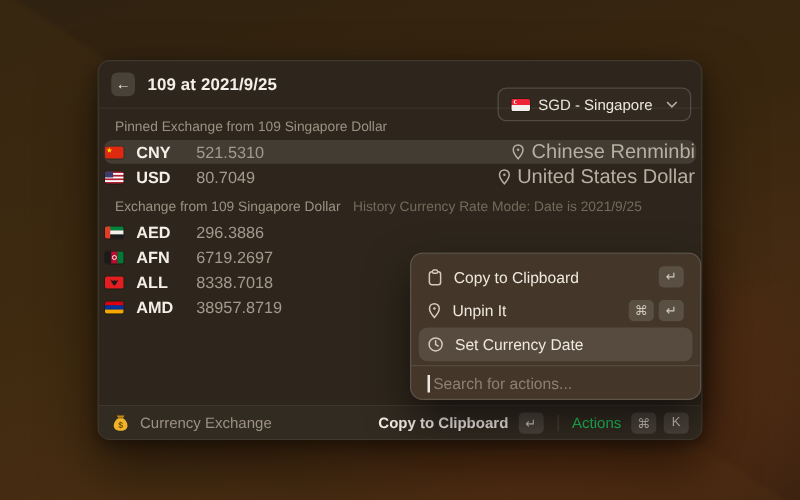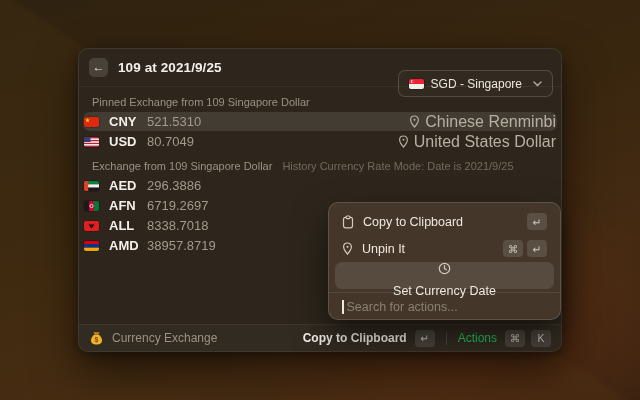--- a/index.html
+++ b/index.html
@@ -39,21 +39,21 @@
           box-shadow:0 0 0 0.5px rgba(0,0,0,0.35); display:block; }
 
   
   .list { padding:0 4px; }
   .section-label { margin:9px 9px 4px; font-size:11px; font-weight:500; color:#9c9083; display:flex; gap:10px; align-items:baseline; }
   .section-sub { font-size:11px; font-weight:400; color:#746a5c;text-align:center; }
   .row { height:19px; margin-bottom:1px; display:flex; align-items:center; gap:0;
          padding:0 1px; border-radius:7px; }
   .row.selected { background:rgba(255,255,255,0.10); }
   .row .code { margin-left:10px; width:36px; font-size:13px; font-weight:700; color:#f4efe9; }
-  .row .value { margin-left:2px; font-size:13px; color:#a39a8e; }
+  .row .value { margin-left:12px; font-size:13px; color:#a39a8e; }
   .row .right { margin-left:auto; display:flex; align-items:center; gap:5px;
                 font-size:16px; color:#b8afa3; }
 
   
   .footer { position:absolute; left:0; right:0; bottom:0; height:27px;
             display:flex; align-items:center; padding:0 10px 0 10px;
             border-top:1px solid rgba(255,255,255,0.06); background:rgba(255,255,255,0.025);
             border-radius:0 0 10px 10px; }
   .footer .app-name { margin-left:8px; font-size:12px; color:#9c9184; }
   .footer .right { margin-left:auto; display:flex; align-items:center; gap:6px; }
@@ -63,21 +63,21 @@
          display:flex; align-items:center; justify-content:center; }
   .footer-divider { width:1px; height:13px; background:rgba(255,255,255,0.13); margin:0 5px; }
   .actions-label { font-size:12px; color:#22c55e; margin-right:2px; }
 
   
   .menu { position:absolute; left:328px; top:202px; width:233px; height:118px;
           background:#44372a; border:1px solid rgba(255,255,255,0.14); border-radius:10px;
           box-shadow:0 16px 34px rgba(0,0,0,0.55); padding:5px 6px 0; }
   .menu-item { height:27px; display:flex; align-items:center; gap:9px; padding:0 7px;
                border-radius:7px; color:#efe8de; font-size:12.5px; }
-  .menu-item.selected { background:rgba(255,255,255,0.10);flex-direction:column; }
+  .menu-item.selected { background:rgba(255,255,255,0.10); }
   .menu-item .keys { margin-left:auto; display:flex; gap:4px; }
   .menu-divider { height:1px; background:rgba(255,255,255,0.09); margin:3px -6px 0; }
   .menu-search { height:28px; display:flex; align-items:center; padding:0 7px;
                  font-size:12.5px; color:#8b8071; }
   .caret { width:1.5px; height:14px; background:#efe8de; margin-right:3px; }
 
   .icon { display:flex; align-items:center; justify-content:center; }
   svg { display:block; }
 </style>
 </head>

